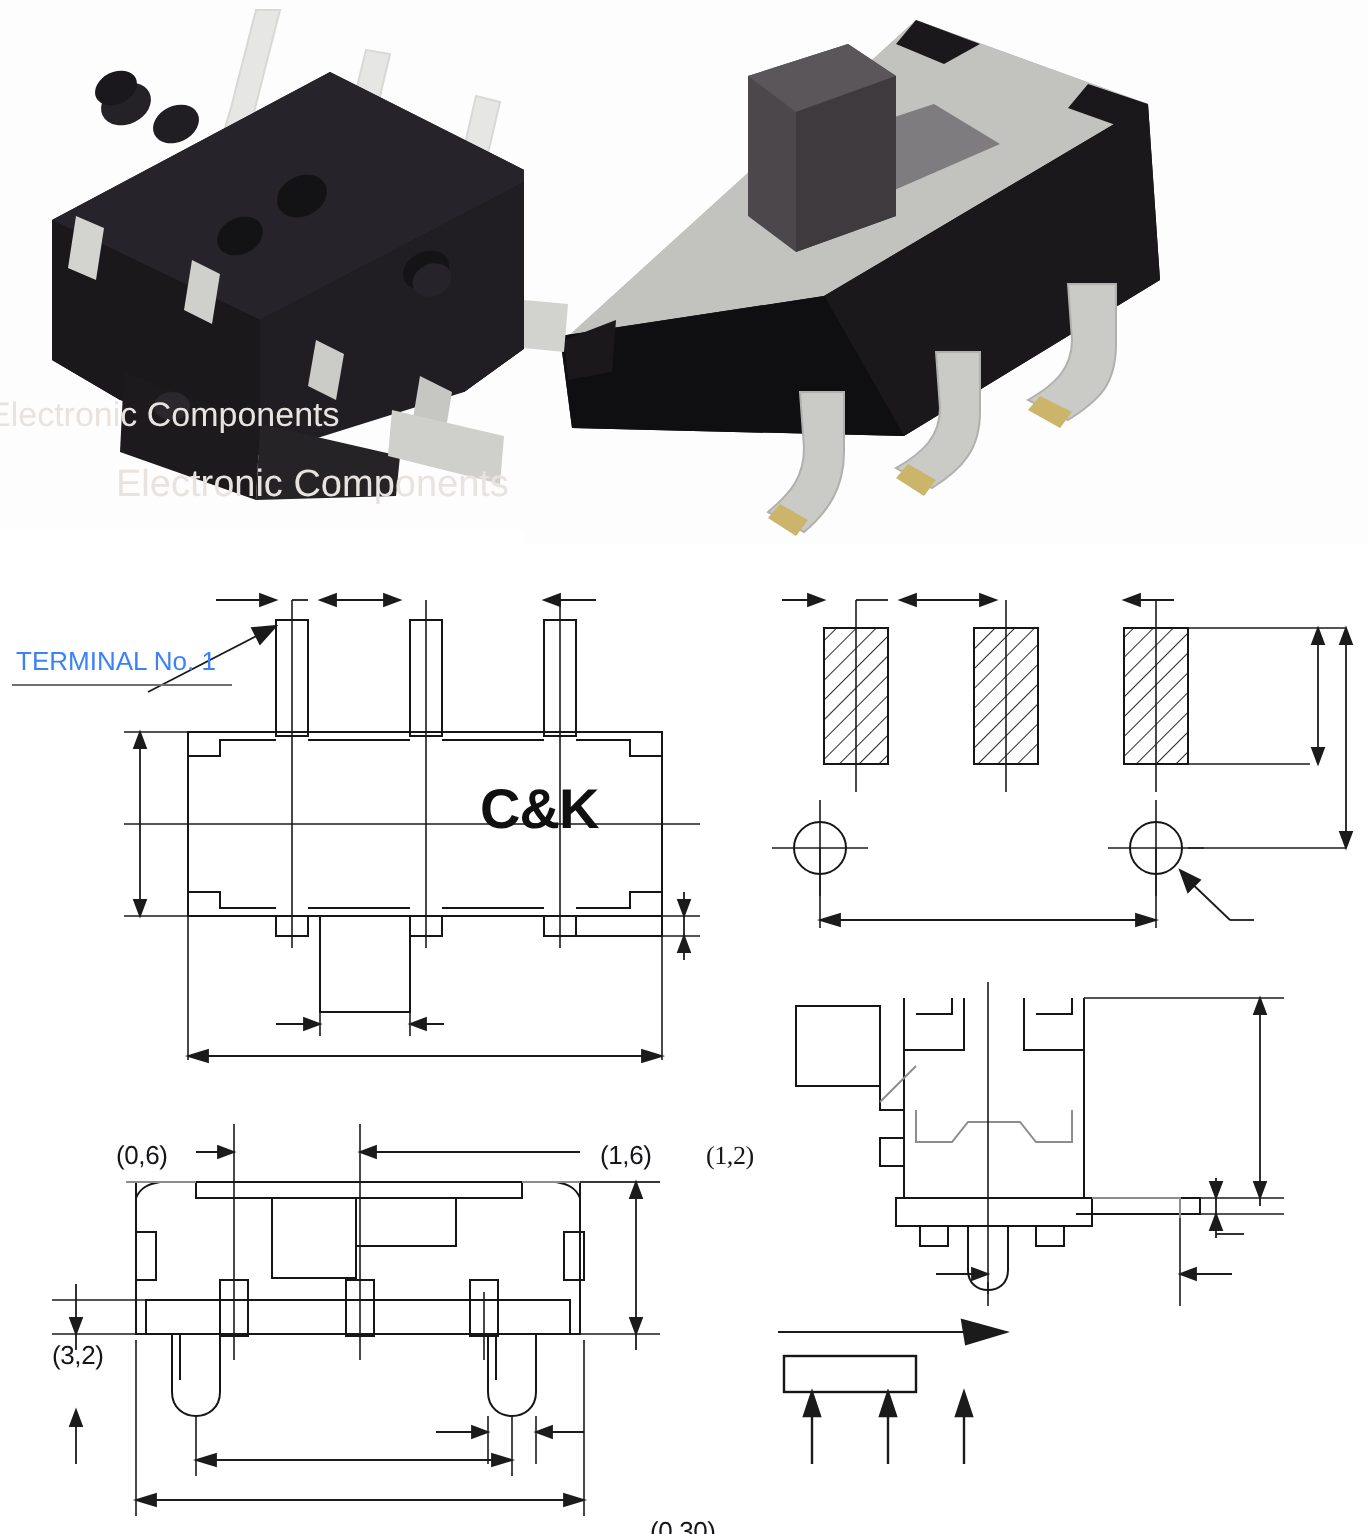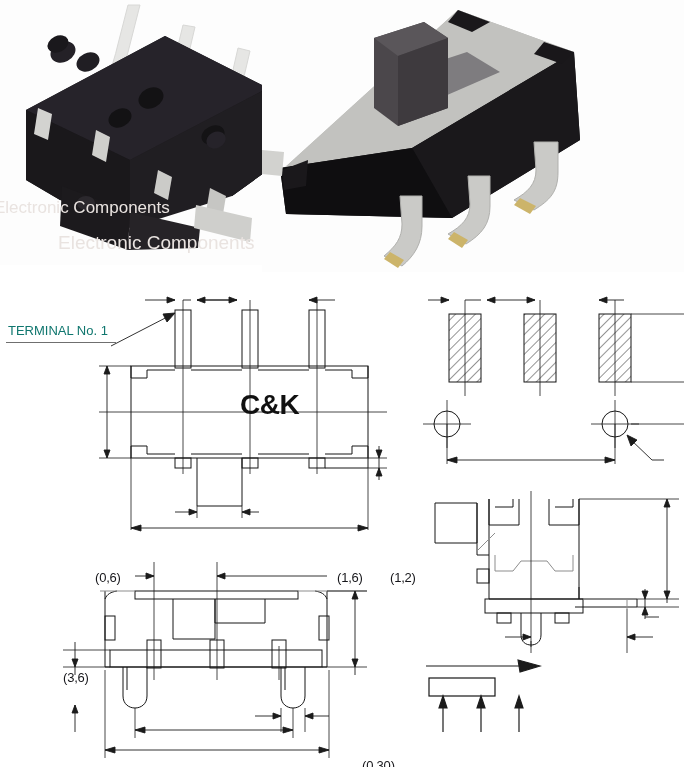--- a/index.html
+++ b/index.html
@@ -13,21 +13,21 @@
   }
   #page {
     position: relative;
     width: 684px;
     height: 767px;
     background: #ffffff;
     overflow: hidden;
   }
 
   
-  .abs { position: absolute; margin-left: 37px; }
+  .abs { position: absolute; }
   .dimtext {
     position: absolute;
     font-size: 13px;
     font-family: "Liberation Sans", sans-serif;
     color: #16161a;
     white-space: nowrap;
     letter-spacing: -0.2px;
   }
   svg { display: block; overflow: visible; }
   .stroke {
@@ -68,21 +68,21 @@
     font-family: "Liberation Sans", sans-serif;
   }
   .label-underline {
     position: absolute;
     height: 1px;
     background: #6f6f6f;
   }
   .caption {
     position: absolute;
     font-size: 13px;
-    color: #0f766e;
+    color: #3b82f6;
     white-space: nowrap;
   }
 </style>
 </head>
 <body>
 
 <div id="page">
 
   <div class="photo" style="left:0px; top:0px; width:300px; height:265px;">
     <svg width="300" height="265">
@@ -240,21 +240,21 @@
         <path d="M94,250 L104,247 L104,253 Z"></path>
         <path d="M331,250 L321,247 L321,253 Z"></path>
 
         <line x1="74" y1="68" x2="136" y2="36"></line>
         <path d="M138,35 L126,36 L130,44 Z"></path>
       </g>
     </svg>
 
     <div class="dimtext" style="left:58px; top:292px;">(0,6)</div>
     <div class="dimtext" style="left:300px; top:292px;">(1,6)</div>
-    <div class="dimtext" style="left:26px; top:392px;">(3,6)</div>
+    <div class="dimtext" style="left:26px; top:392px;">(3,2)</div>
     <div class="dimtext" style="left:325px; top:480px;">(0,30)</div>
 
   </div>
 
   <div class="caption" style="left:8px; top:323px;">TERMINAL No. 1</div>
   <div class="label-underline" style="left:6px; top:342px; width:110px;"></div>
 
   <div class="ck-logo" style="left:240px; top:389px;">C&amp;K</div>
 
   <div class="abs" style="left:355px; top:278px; width:329px; height:200px;">
@@ -314,21 +314,21 @@
         <line x1="55" y1="182" x2="223" y2="182"></line>
         <path d="M55,182 L65,179 L65,185 Z"></path>
         <path d="M223,182 L213,179 L213,185 Z"></path>
 
         <line x1="237" y1="160" x2="260" y2="182"></line>
         <path d="M235,157 L245,162 L239,168 Z"></path>
         <line x1="260" y1="182" x2="272" y2="182"></line>
       </g>
     </svg>
 
-    <div class="dimtext" style="left:-2px; top:292px;">(1,2)</div>
+    <div class="dimtext" style="left:-2px; top:292px;font-family:Liberation Serif, serif;">(1,2)</div>
 
   </div>
 
   <div class="abs" style="left:0px; top:550px; width:360px; height:217px;">
     <svg width="360" height="217">
       <g class="stroke">
 
         <rect x="98" y="41" width="163" height="8"></rect>
 
         <path d="M68,41 L68,117 L290,117 L290,41"></path>

